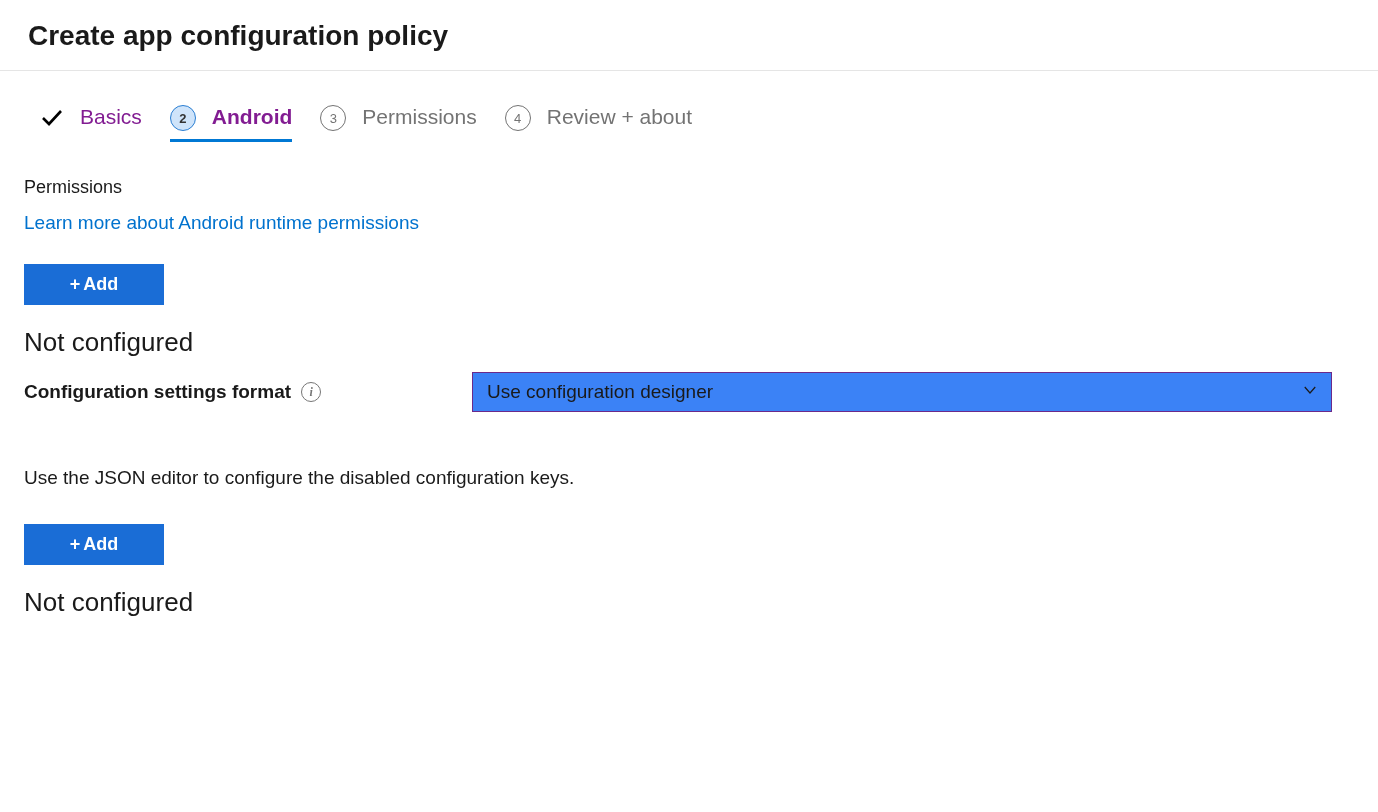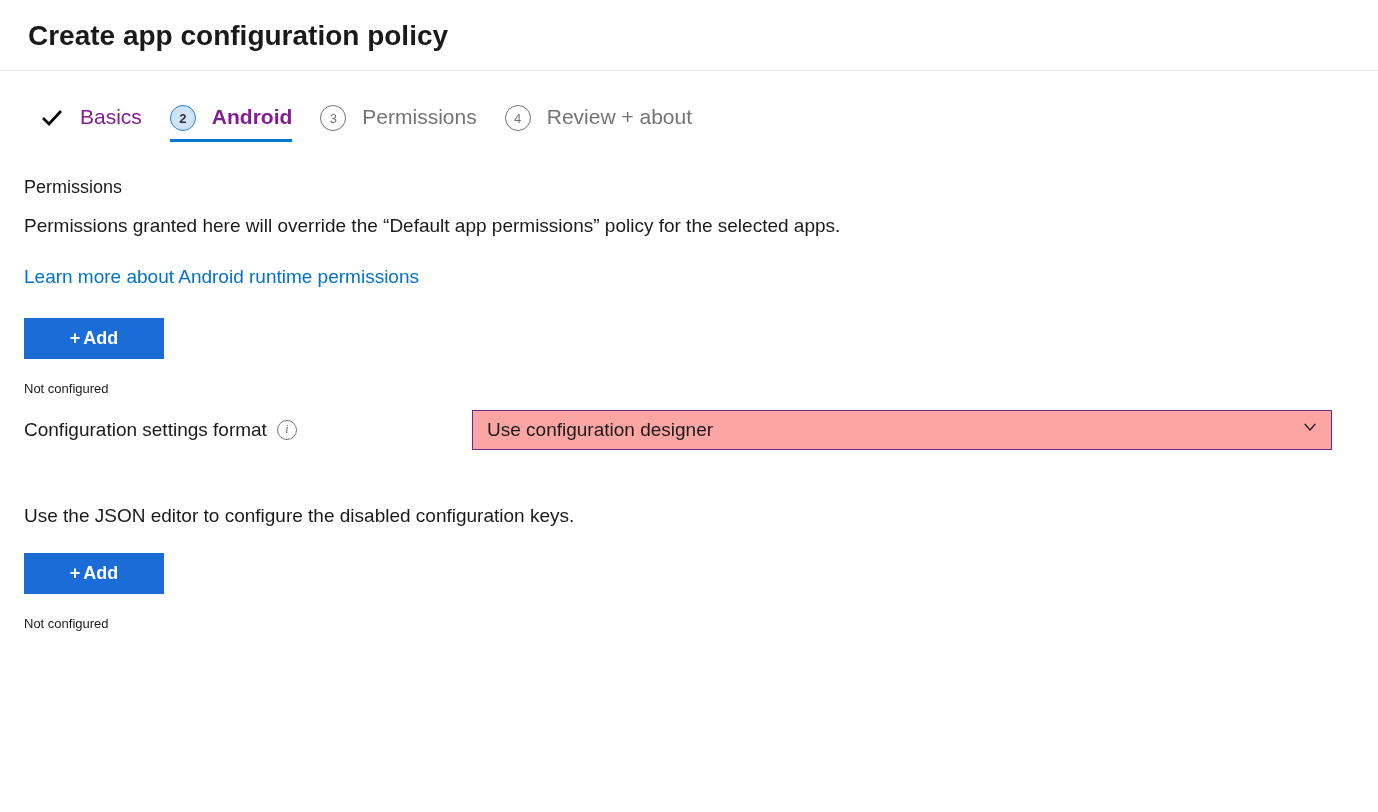--- a/index.html
+++ b/index.html
@@ -94,37 +94,38 @@
       border: none;
       height: 41px;
       width: 140px;
       font-size: 18px;
       font-weight: 600;
       cursor: pointer;
       margin-top: 30px;
     }
     .btn-add .plus { font-weight: 600; margin-right:1px; }
     .status-text {
-      font-size: 13px;
+      font-size: 26px;
       color: #1a1a1a;
       margin-top: 22px;
     }
     
     .cfg-row {
       display: flex;
       align-items: center;
       gap: 16px;
       margin-top: 14px;
     }
     .cfg-label {
       font-size: 19px;
       display: flex;
       align-items: center;
       gap: 10px;
       flex: 0 0 432px;
+      font-weight: bold;
     }
     .info-circle {
       width: 20px;
       height: 20px;
       border: 1px solid #767676;
       border-radius: 50%;
       display: inline-flex;
       align-items: center;
       justify-content: center;
       font-family: Georgia, serif;
@@ -137,21 +138,21 @@
       flex: 0 0 860px;
       height: 40px;
       border: 1px solid #6b2a8a;
       display: flex;
       align-items: center;
       justify-content: space-between;
       padding: 0 12px 0 14px;
       font-size: 19px;
       color: #1a1a1a;
       cursor: pointer;
-      background:#fca5a5;
+      background:#3b82f6;
     }
     .chevron svg { width: 18px; height: 18px; }
     .section-gap { margin-top: 52px; }
   </style>
 </head>
 <body>
 
 <header class="page-title">
   <span>Create app configuration policy</span>
 </header>
@@ -182,21 +183,20 @@
 
     <div class="tab">
       <span class="step-num">4</span>
       <span>Review + about</span>
     </div>
 
   </div>
 
   
   <div class="section-h">Permissions</div>
-  <p class="desc">Permissions granted here will override the “Default app permissions” policy for the selected apps.</p>
   <a class="link">Learn more about Android runtime permissions</a>
 
   <div>
     <button class="btn-add">
       <span class="plus">+</span>
         <span>Add</span>
     </button>
   </div>
   <div class="status-text">Not configured</div>
 
@@ -210,21 +210,21 @@
     <div class="dropdown">
       <span>Use configuration designer</span>
       <span class="chevron">
         <svg viewBox="0 0 24 24" fill="none">
             <path d="M5 8 L12 16 L19 8" stroke="#1a1a1a" stroke-width="1.6" fill="none"></path>
           </svg>
       </span>
     </div>
   </div>
 
-  <p class="desc section-gap" style="margin-bottom:0">Use the JSON editor to configure the disabled configuration keys.</p>
+  <p class="desc section-gap" style="margin-bottom:8px">Use the JSON editor to configure the disabled configuration keys.</p>
 
   <div>
     <button class="btn-add" style="margin-top:24px">
       <span class="plus">+</span>
         <span>Add</span>
     </button>
   </div>
   <div class="status-text">Not configured</div>
 
 </div>

